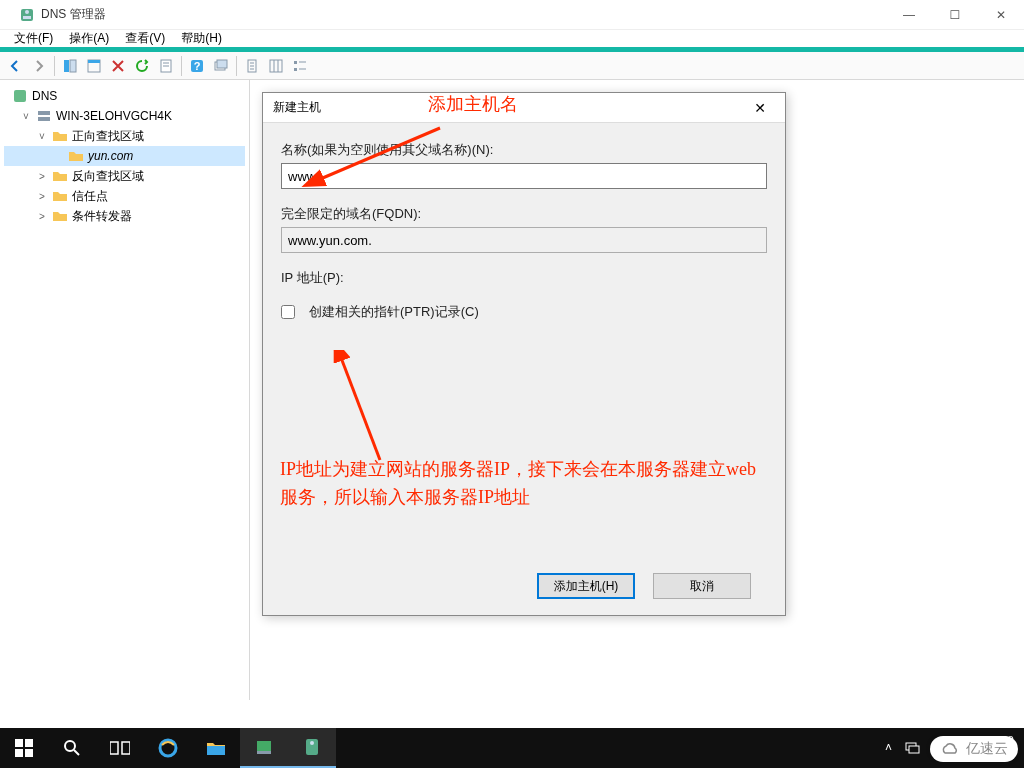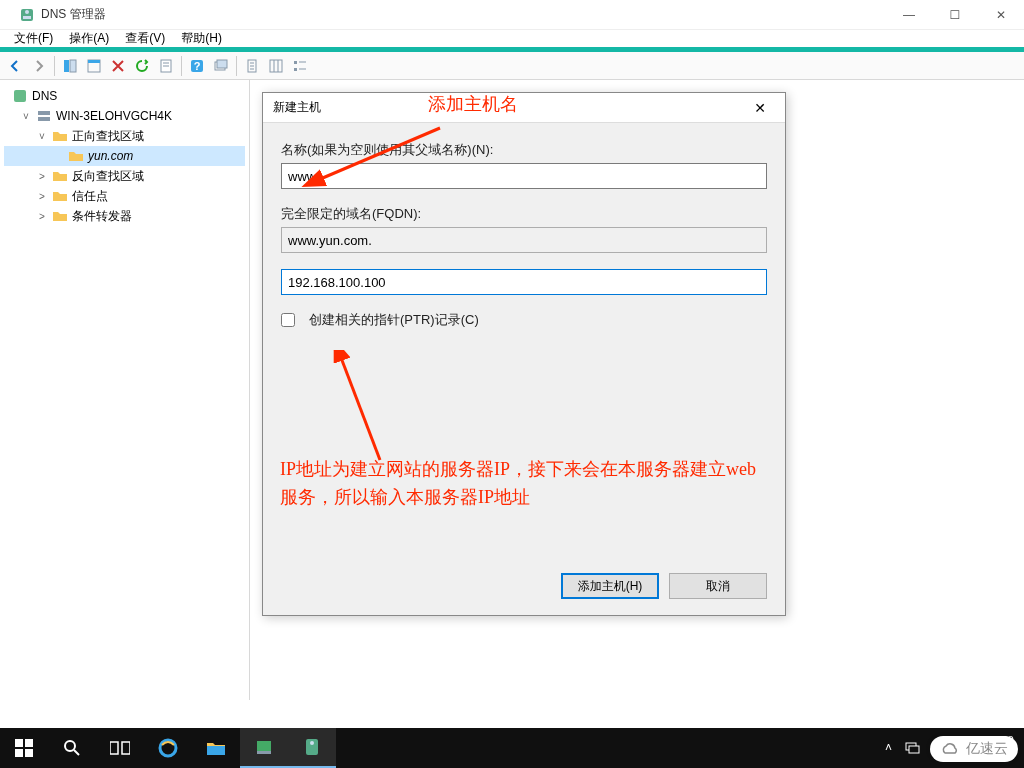--- a/index.html
+++ b/index.html
@@ -43,21 +43,21 @@
 .dlg-title span { flex: 1; }
 .dlg-close { width: 30px; text-align: center; font-size: 14px; }
 .dlg-body { padding: 18px 18px 10px 18px; font-size: 13px; color: #222; }
 .field { margin-bottom: 16px; }
 .field label { display: block; margin-bottom: 4px; }
 .field input[type=text] { width: 100%; height: 26px; padding: 3px 6px; border: 1px solid #7a7a7a; background: #fff; font-size: 13px; }
 .field input.readonly { background: #f0f0f0; border: 1px solid #adadad; }
 .field input.ip { border: 1px solid #0078d7; }
 .chk-row { display: flex; align-items: center; gap: 14px; margin-top: 4px; }
 .chk-row input { width: 14px; height: 14px; }
-.dlg-buttons { position: absolute; right: 18px; bottom: 16px; display: flex; gap: 10px; }
+.dlg-buttons { position: absolute; right: 34px; bottom: 16px; display: flex; gap: 18px; }
 .dlg-buttons button { min-width: 98px; height: 26px; border: 1px solid #adadad; background: #e1e1e1; font-family: inherit; font-size: 12px; }
 .dlg-buttons button.primary { border: 2px solid #0078d7; }
 
 
 .annot { position: absolute; color: #ff2a00; font-size: 18px; font-family: "Microsoft YaHei"; pointer-events: none; }
 .arrow-svg { position: absolute; pointer-events: none; }
 
 
 .taskbar { position: absolute; left: 0; bottom: 0; width: 100%; height: 40px; background: #101010; display: flex; align-items: center; color: #fff; }
 .taskbar .tb-item { width: 48px; height: 40px; display: flex; align-items: center; justify-content: center; }
@@ -235,21 +235,21 @@
   <div class="dlg-body">
     <div class="field">
       <label>名称(如果为空则使用其父域名称)(N):</label>
       <input type="text" value="www" style="">
     </div>
     <div class="field">
       <label>完全限定的域名(FQDN):</label>
       <input type="text" class="readonly" readonly="" value="www.yun.com." style="">
     </div>
     <div class="field">
-      <input type="text" class="ip" value="192.168.100.100" style="">
+      <label>IP 地址(P):</label>
     </div>
     <div class="chk-row">
       <input type="checkbox" style="">
       <label>创建相关的指针(PTR)记录(C)</label>
     </div>
   </div>
   <div class="dlg-buttons">
     <button class="primary">添加主机(H)</button>
     <button>取消</button>
   </div>

